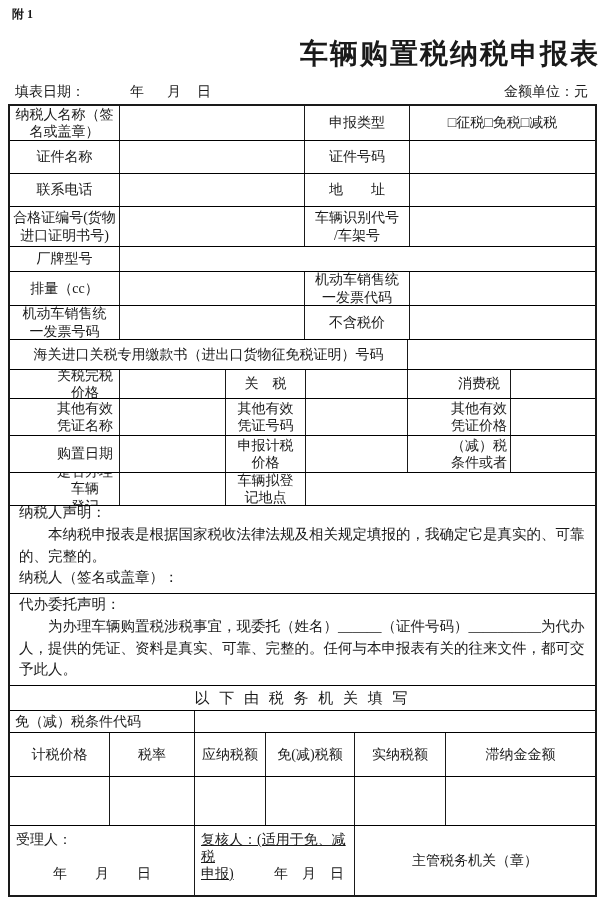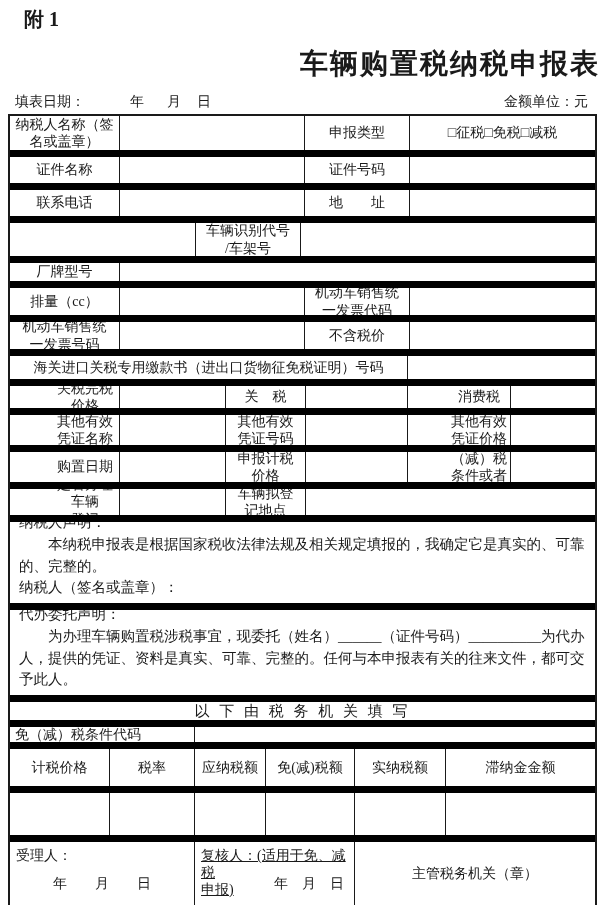--- a/index.html
+++ b/index.html
@@ -9,22 +9,22 @@
     width: 600px;
     height: 905px;
     margin: 0 auto;
     background: #fff;
     color: #1a1a1a;
     font-family: "Liberation Serif", "DejaVu Serif", serif;
     font-size: 14px;
     overflow: hidden;
   }
   .attach {
-    padding: 6px 0 0 24px;
-    font-size: 20px;
+    padding: 6px 0 0 12px;
+    font-size: 12px;
     font-weight: bold;
   }
   .title {
     margin: 12px 0 10px 0;
     text-align: right;
     font-size: 28px;
     font-weight: bold;
     letter-spacing: 2px;
   }
   .meta-row {
@@ -37,21 +37,21 @@
   .meta-left span { display: inline-block; }
   .yr { margin-left: 45px; }
   .mo { margin-left: 23px; }
   .dy { margin-left: 16px; }
 
   .tbl {
     margin: 0 3px 0 8px;
     width: 589px;
     border: 2px solid #1a1a1a;
   }
-  .row { display: flex; border-top: 7px solid #000000; }
+  .row { display: flex; border-top: 1px solid #000000; }
   .row:first-child { border-top: none; }
   .cell {
     border-left: 1px solid #1a1a1a;
     display: flex;
     align-items: center;
     justify-content: center;
     text-align: center;
     white-space: pre-line;
     line-height: 1.22;
     overflow: hidden;
@@ -140,20 +140,22 @@
     </div>
 
     <div class="row" style="height:33px">
       <div class="cell a1">联系电话</div>
       <div class="cell a2"></div>
       <div class="cell a3">地　　址</div>
       <div class="cell a4"></div>
     </div>
 
     <div class="row" style="height:40px">
+      <div class="cell a1">合格证编号(货物
+进口证明书号)</div>
       <div class="cell a2"></div>
       <div class="cell a3">车辆识别代号
 /车架号</div>
       <div class="cell a4"></div>
     </div>
 
     <div class="row" style="height:25px">
       <div class="cell a1">厂牌型号</div>
       <div class="cell a4"></div>
     </div>

